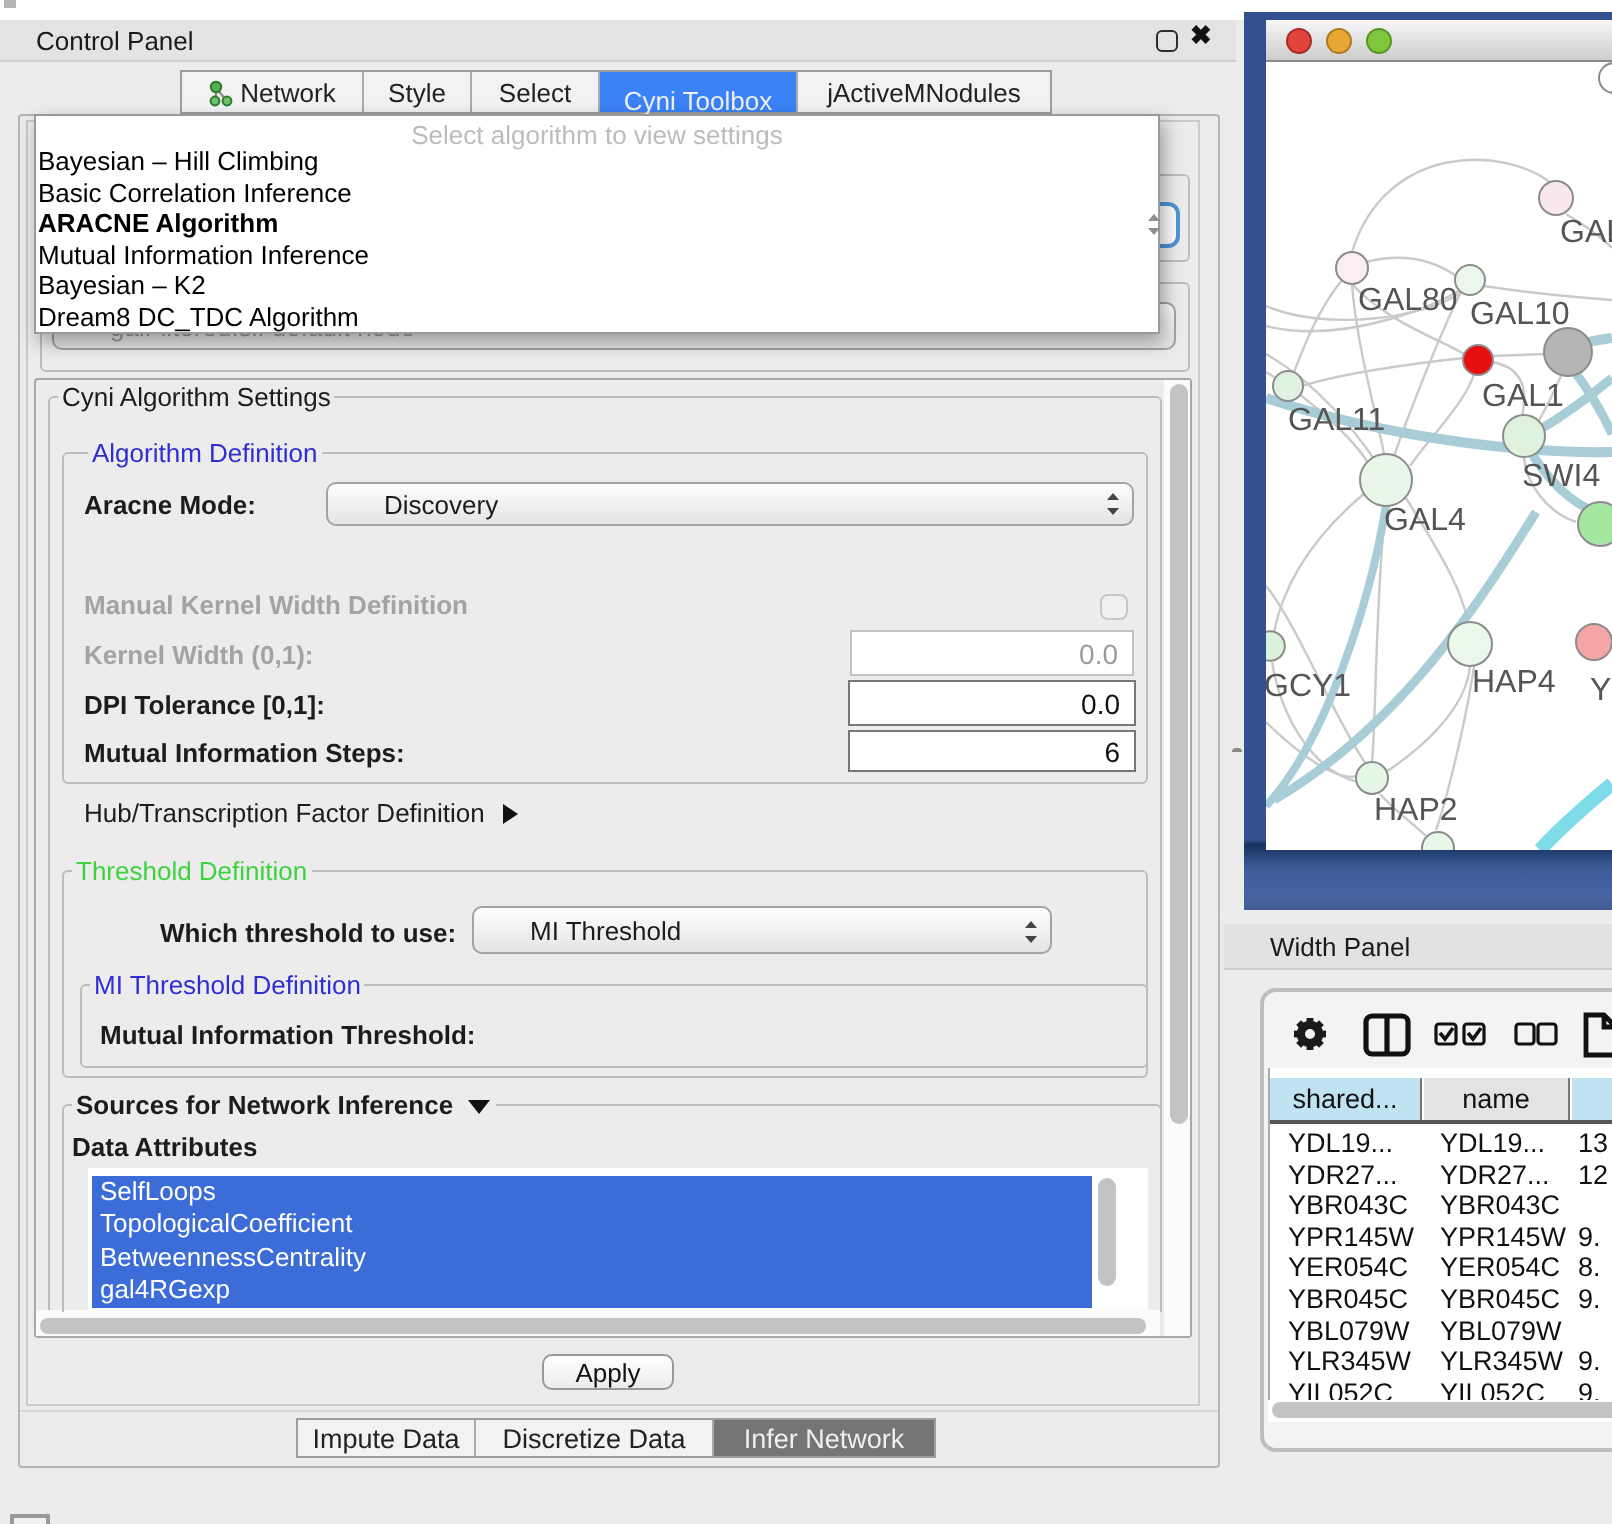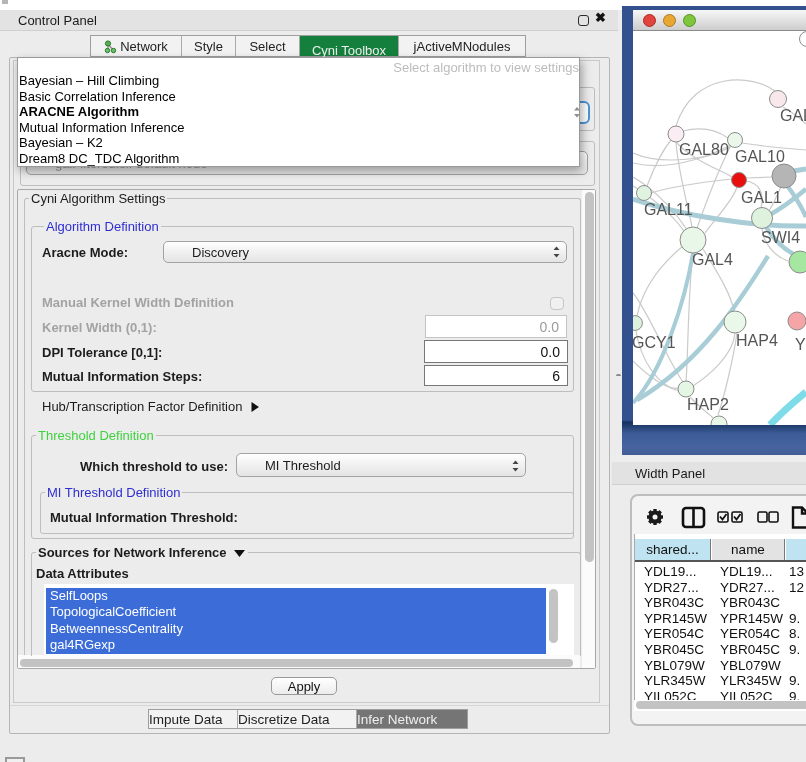--- a/index.html
+++ b/index.html
@@ -39,21 +39,21 @@
   <div style="width:91px;padding:3px 0 0;border-right:1px solid #aaa">
     <svg width="13" height="14" viewBox="0 0 13 14" style="display:inline-block;vertical-align:-3px;margin-right:3px">
       <line x1="4" y1="4" x2="9" y2="10" stroke="#8a8a8a" stroke-width="1.2"></line>
       <line x1="4" y1="4" x2="4" y2="10" stroke="#8a8a8a" stroke-width="1.2"></line>
       <circle cx="4" cy="3.5" r="2.6" fill="#55b055" stroke="#2c7a2c"></circle>
       <circle cx="3.5" cy="10.5" r="2.2" fill="#6cc26c" stroke="#2c7a2c"></circle>
       <circle cx="9.5" cy="10.5" r="2.2" fill="#6cc26c" stroke="#2c7a2c"></circle>
     </svg><span>Network</span></div>
   <div style="width:54px;padding:3px 0 0;border-right:1px solid #aaa">Style</div>
   <div style="width:64px;padding:3px 0 0;border-right:1px solid #aaa">Select</div>
-  <div style="width:99px;padding:7px 0 0;border-right:1px solid #aaa;background:#15803d;color:#efefef">Cyni Toolbox</div>
+  <div style="width:99px;padding:7px 0 0;border-right:1px solid #aaa;background:#3b82f6;color:#efefef">Cyni Toolbox</div>
   <div style="width:126px;padding:3px 0 0">jActiveMNodules</div>
 </div>
 
 <div class="fs" style="left:20px;top:87px;width:575px;height:44px"></div>
 <div class="abs" style="left:574px;top:101px;width:16px;height:23px;border:2.5px solid #4e94d6;border-radius:6px;background:#fff"></div>
 <svg class="abs" style="left:573px;top:106px;z-index:60" width="8" height="13" viewBox="0 0 8 13">
     <path d="M1 4.5 L4 1 L7 4.5 Z" fill="#909090"></path>
     <path d="M1 8 L4 11.5 L7 8 Z" fill="#909090"></path>
   </svg>
 <div class="fs" style="left:20px;top:141px;width:575px;height:45px"></div>
@@ -127,32 +127,32 @@
   <div class="lbl" style="left:36px;top:566px">Data Attributes</div>
   <div class="abs" style="left:44px;top:584px;width:530px;height:71px;background:#fff"></div>
   <div class="abs" style="left:46px;top:588px;width:500px;height:66px;background:#3b6cd8;color:#fff;font-size:13px;line-height:16.4px;padding-left:4px">
     SelfLoops<br>TopologicalCoefficient<br>BetweennessCentrality<br>gal4RGexp
   </div>
   <div class="thumb" style="left:549px;top:589px;width:9px;height:54px"></div>
 </div>
 
 <div class="abs" style="left:271px;top:677px;width:66px;height:18px;border:1px solid #999;border-radius:5px;background:linear-gradient(#ffffff,#ececec);font-size:13px;color:#111;text-align:center;padding-top:1px">Apply</div>
 
-<div class="abs" style="left:148px;top:709px;height:20px;display:flex;border:1px solid #9e9e9e;background:#f2f2f2;font-size:13.5px;color:#222;">
+<div class="abs" style="left:148px;top:709px;height:20px;display:flex;border:1px solid #9e9e9e;background:#f2f2f2;font-size:13.5px;color:#222;text-align:center">
   <div style="width:89px;padding:2px 0 0;border-right:1px solid #aaa">Impute Data</div>
   <div style="width:119px;padding:2px 0 0;border-right:1px solid #aaa">Discretize Data</div>
   <div style="width:110px;padding:2px 0 0;background:#757575;color:#efefef">Infer Network</div>
 </div>
 
 <div class="abs" style="left:10px;top:705px;width:599px;height:1px;background:#d6d6d6"></div>
 
 <div class="abs" style="left:5px;top:757px;width:20px;height:10px;border:2px solid #9a9a9a;background:#f0f0f0"></div>
 
 <div class="abs" style="left:17px;top:57px;width:563px;height:110px;background:#fff;border:1px solid #9a9a9a;box-shadow:2px 4px 9px rgba(0,0,0,0.35);z-index:50">
-  <div style="position:absolute;top:2px;left:0;width:100%;text-align:right;font-size:13px;color:#bcbcbc">Select algorithm to view settings</div>
+  <div style="position:absolute;top:2px;left:0;width:100%;text-align:center;font-size:13px;color:#bcbcbc">Select algorithm to view settings</div>
   <div style="position:absolute;top:15px;left:1px;font-size:13px;color:#000;line-height:15.5px;white-space:nowrap">
     Bayesian – Hill Climbing<br>
     Basic Correlation Inference<br>
     <b>ARACNE Algorithm</b><br>
     Mutual Information Inference<br>
     Bayesian – K2<br>
     Dream8 DC_TDC Algorithm
   </div>
 </div>
 

